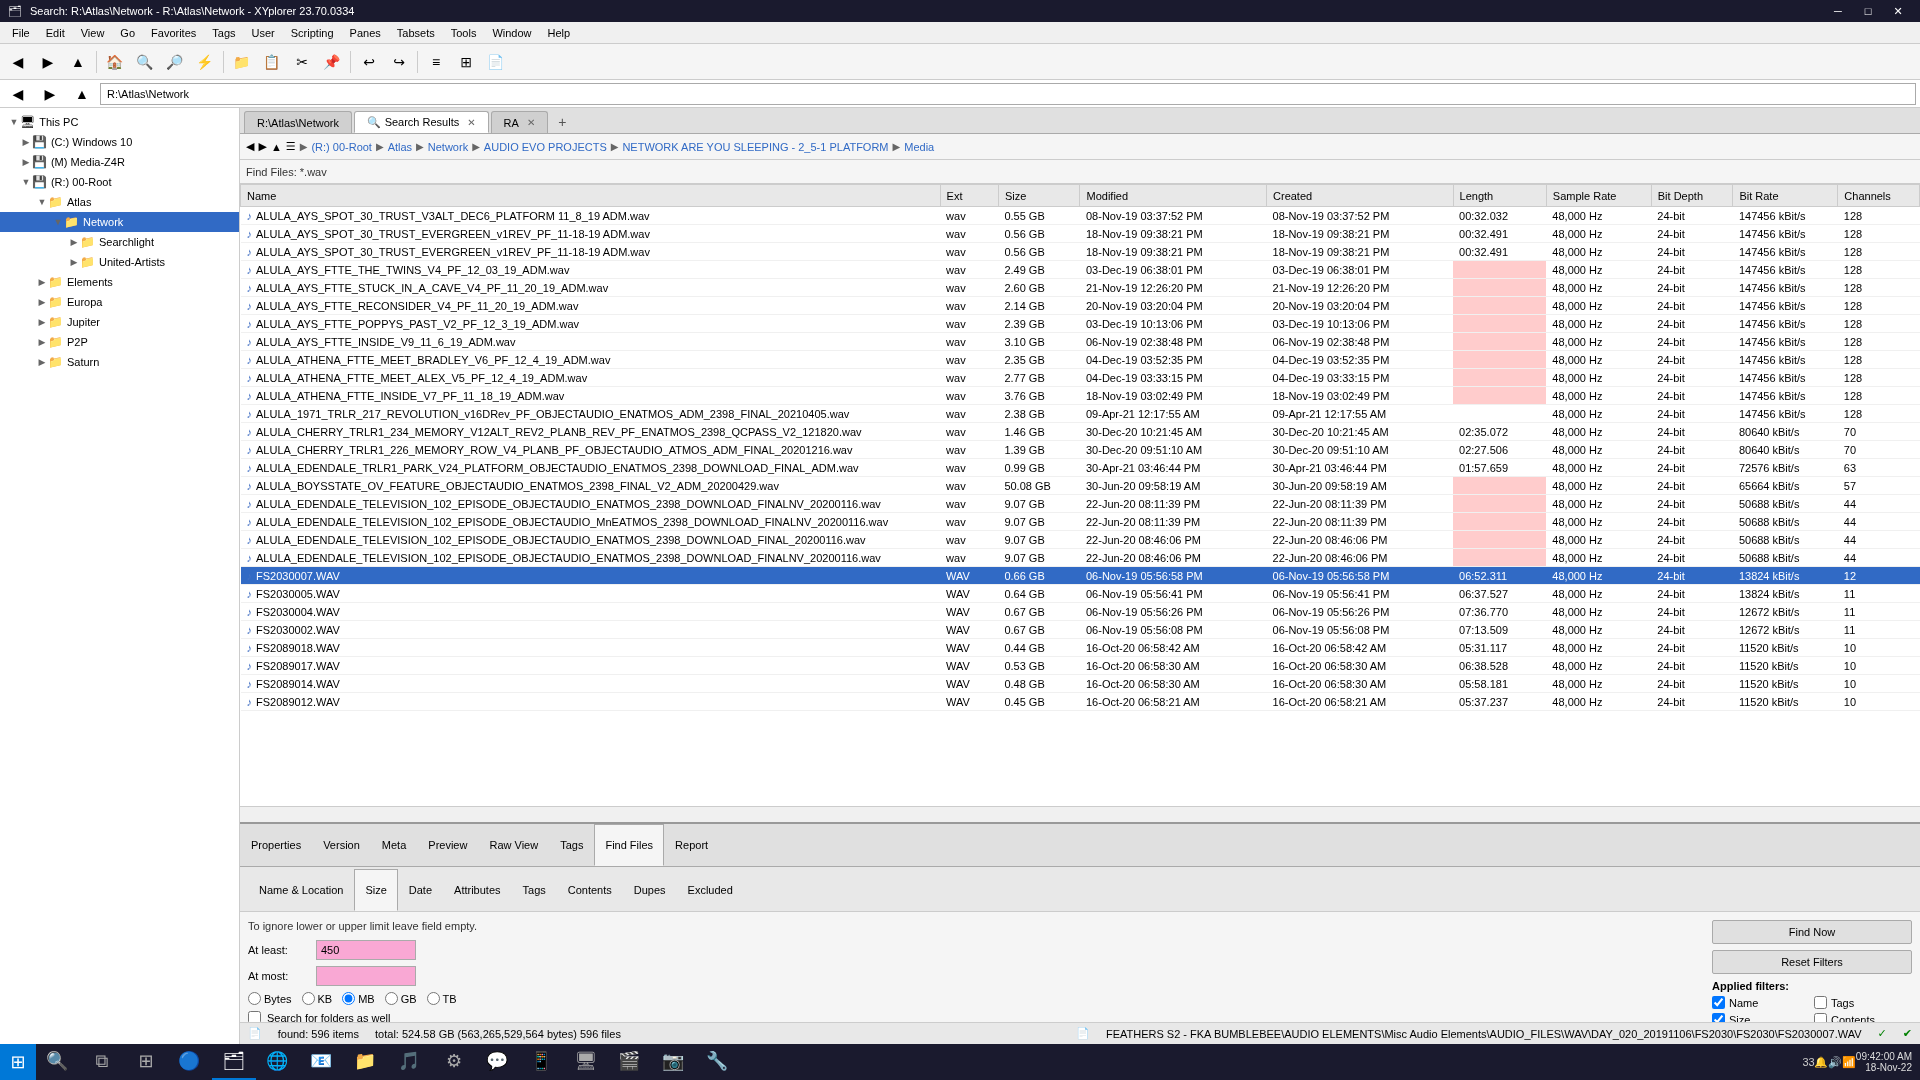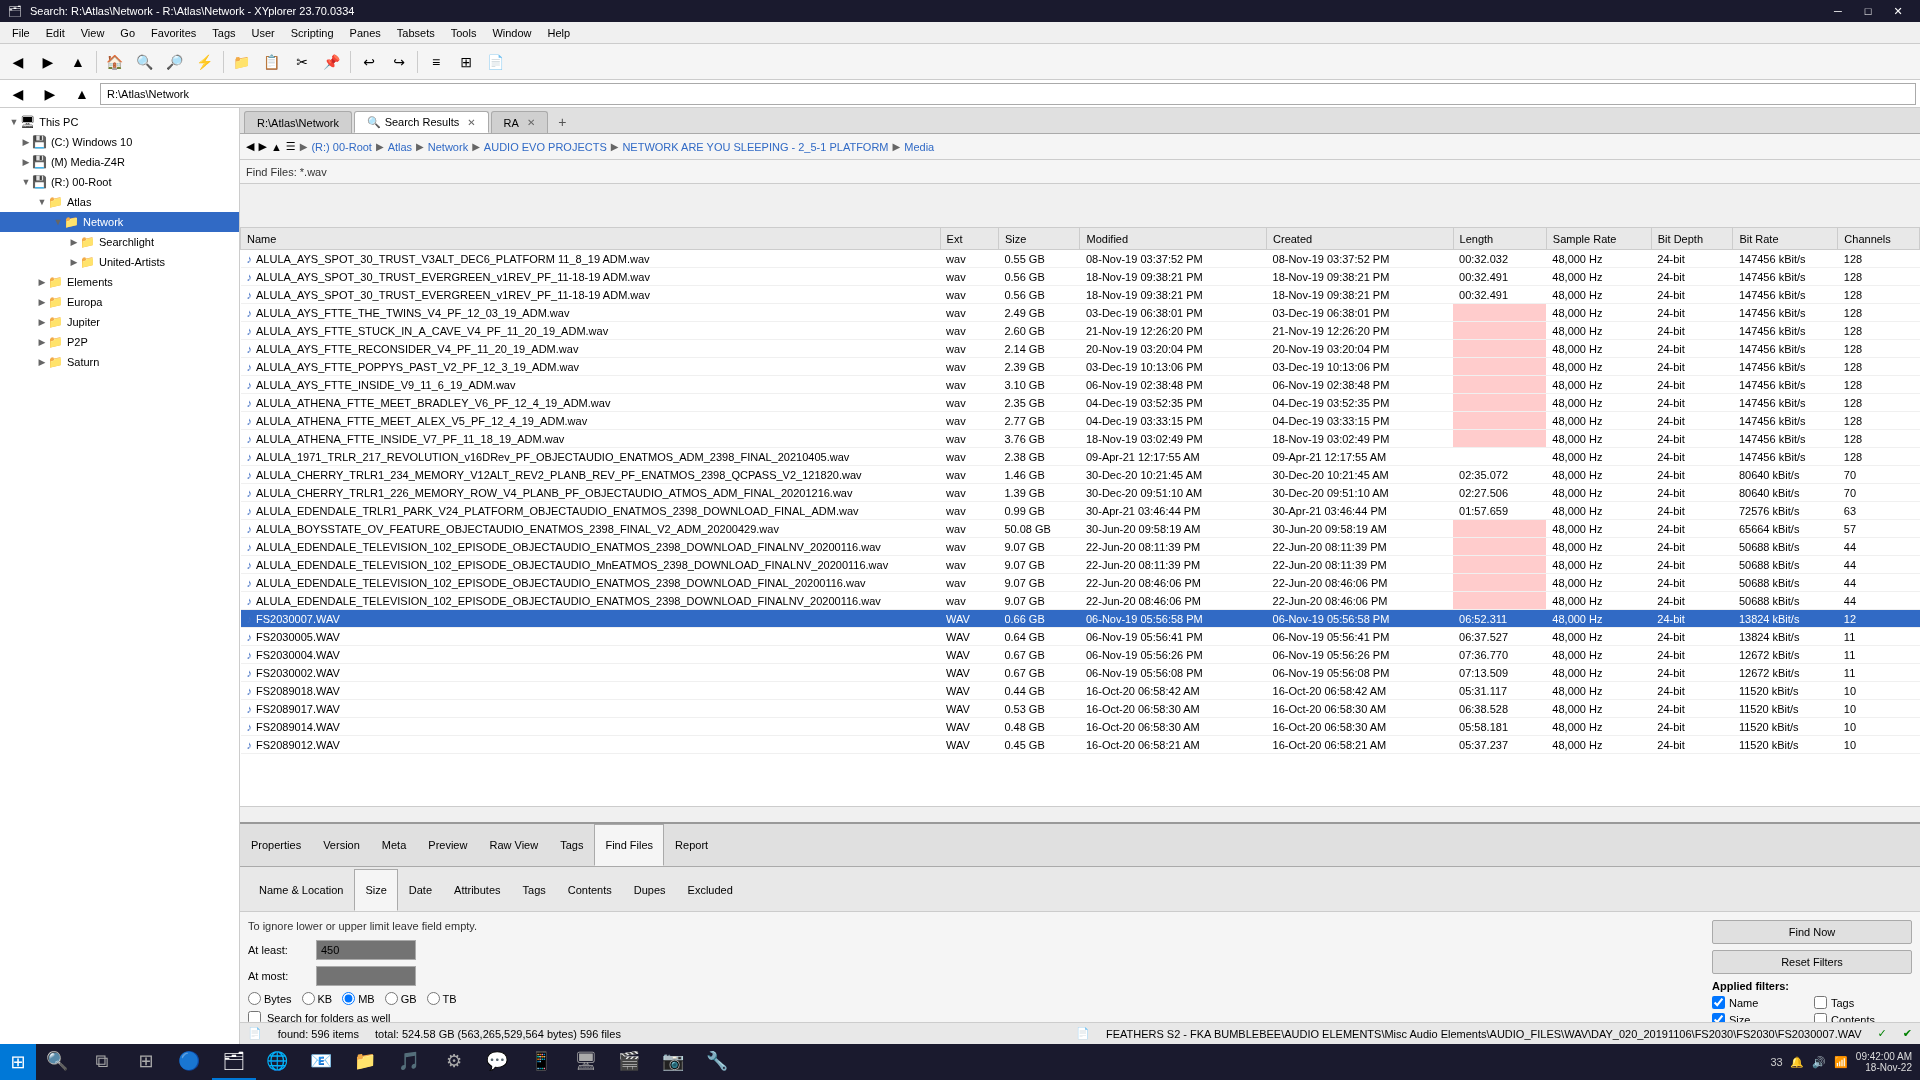--- a/index.html
+++ b/index.html
@@ -64,21 +64,21 @@
     
     .bottom-panel { height: 200px; background: #f5f5f5; border-top: 2px solid #999; display: flex; flex-direction: column; }
     .bottom-tabs { display: flex; background: #e0e0e0; border-bottom: 1px solid #aaa; }
     .bottom-tab { padding: 14px 10px; font-size: 11px; cursor: pointer; border: 1px solid transparent; border-bottom: none; }
     .bottom-tab.active { background: #f5f5f5; border-color: #aaa; border-bottom: 1px solid #f5f5f5; }
     .bottom-content { flex: 1; display: flex; padding: 8px; gap: 16px; }
     .bottom-left { flex: 1; }
     .filter-label { font-size: 11px; margin-bottom: 8px; color: #333; }
     .filter-row { display: flex; align-items: center; gap: 8px; margin-bottom: 6px; }
     .filter-row label { font-size: 11px; width: 60px; }
-    .filter-input { border: 1px solid #aaa; height: 20px; padding: 0 4px; font-size: 11px; width: 100px; background: #737373; }
+    .filter-input { border: 1px solid #aaa; height: 20px; padding: 0 4px; font-size: 11px; width: 100px; background: #f9a8d4; }
     .radio-group { display: flex; gap: 10px; align-items: center; font-size: 11px; }
     .radio-group label { display: flex; align-items: flex-end; gap: 3px; cursor: pointer; }
     .checkbox-row { display: flex; align-items: center; gap: 6px; font-size: 11px; cursor: pointer; }
     .bottom-right { width: 200px; display: flex; flex-direction: column; gap: 6px; }
     .find-btn { background: #e0e0e0; border: 1px solid #aaa; height: 24px; cursor: pointer; font-size: 11px; width: 100%; border-radius: 2px; }
     .applied-filters { font-size: 11px; }
     .applied-filters-title { font-weight: bold; margin-bottom: 4px; }
     .filter-checkboxes { display: grid; grid-template-columns: 1fr 1fr; gap: 4px; }
     .filter-check-item { display: flex; align-items: center; gap: 4px; font-size: 11px; }
     
@@ -87,21 +87,21 @@
     
     
     .hscroll { height: 16px; background: #f0f0f0; border-top: 1px solid #ccc; }
     
     
     .taskbar { position: fixed; bottom: 0; width: 1920px; height: 36px; background: #1a1a2e; display: flex; align-items: center; justify-content: space-between; z-index: 100; }
     .taskbar-left { display: flex; align-items: center; height: 36px; }
     .taskbar-start { width: 36px; height: 36px; background: #0078d7; display: flex; align-items: center; justify-content: center; color: #fff; font-size: 18px; cursor: pointer; }
     .taskbar-app { height: 36px; width: 44px; display: flex; align-items: center; justify-content: center; color: #aaa; font-size: 18px; cursor: pointer; border-bottom: 2px solid transparent; }
     .taskbar-app.active { border-bottom: 2px solid #0078d7; color: #fff; }
-    .taskbar-right { display: flex; align-items: center; padding: 0 8px; gap: 8px; color: #ccc; font-size: 11px; }
+    .taskbar-right { display: flex; align-items: center; padding: 0 8px; color: #ccc; font-size: 11px; }
     .taskbar-time { text-align: right; font-size: 10px; color: #ddd; }
     
     .col-name { width: 520px; }
     .col-ext { width: 50px; }
     .col-size { width: 70px; }
     .col-modified { width: 160px; }
     .col-created { width: 160px; }
     .col-length { width: 80px; }
     .col-samplerate { width: 90px; }
     .col-bitdepth { width: 70px; }
@@ -288,21 +288,21 @@
       <span class="bc-sep">▶</span>
       <span class="breadcrumb-item">NETWORK ARE YOU SLEEPING - 2_5-1 PLATFORM</span>
       <span class="bc-sep">▶</span>
       <span class="breadcrumb-item">Media</span>
     </div>
 
     <div class="search-bar">
       <span class="search-label">Find Files: *.wav</span>
     </div>
 
-    <div style="flex:1; display:flex; flex-direction:column; overflow:hidden;margin-top:43px;">
+    <div style="flex:1; display:flex; flex-direction:column; overflow:hidden;">
 
       <div class="file-list-wrapper">
         <table class="file-list">
           <thead>
             <tr>
               <th class="col-name">Name</th>
               <th class="col-ext">Ext</th>
               <th class="col-size">Size</th>
               <th class="col-modified">Modified</th>
               <th class="col-created">Created</th>

